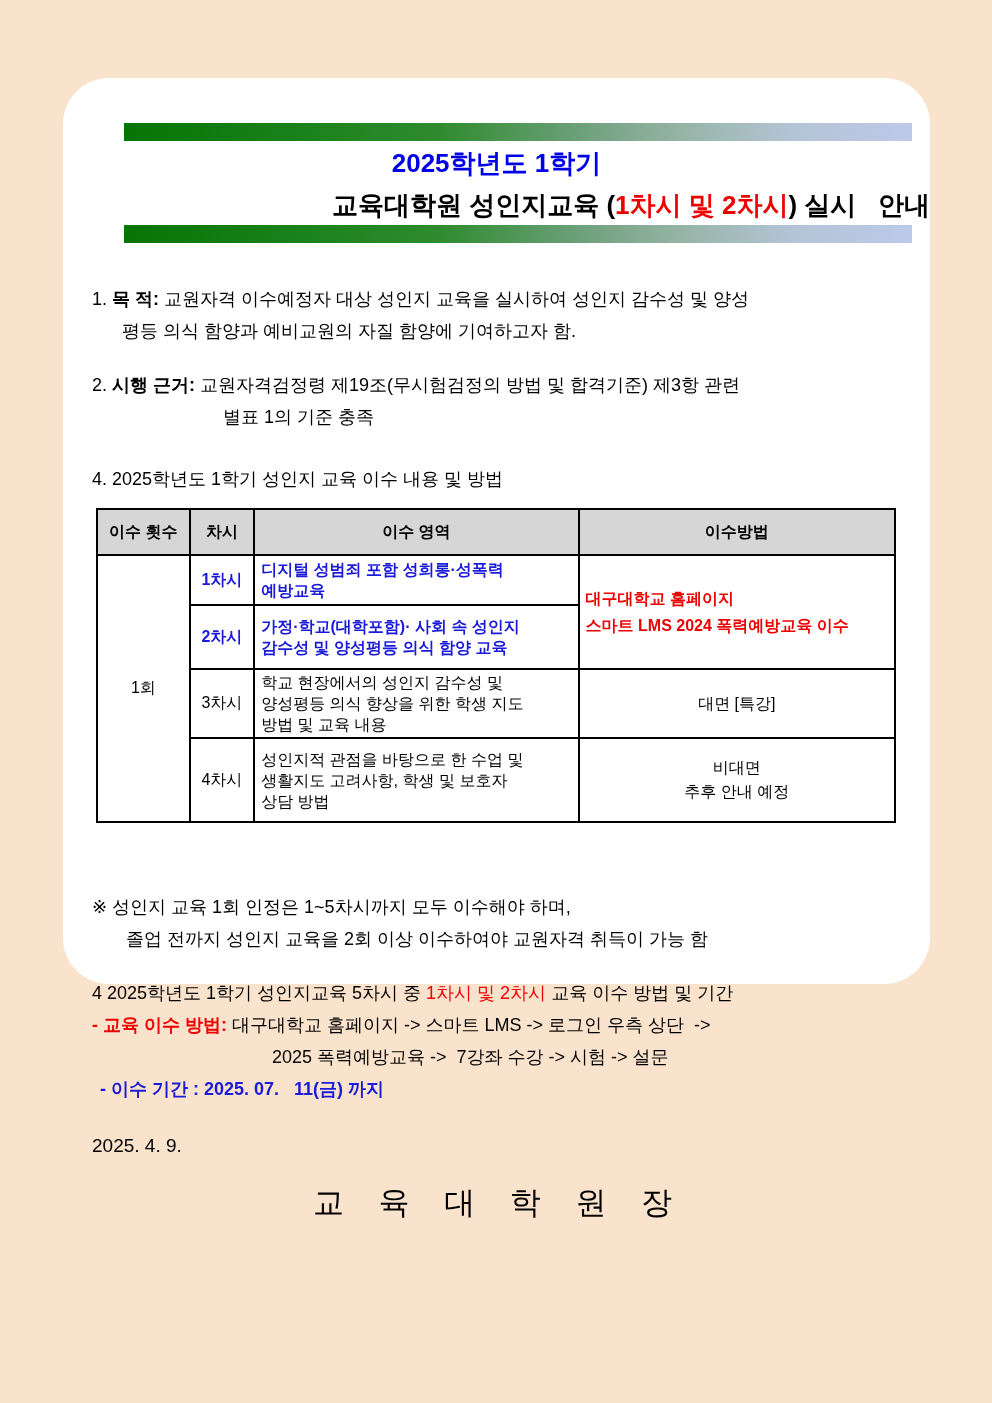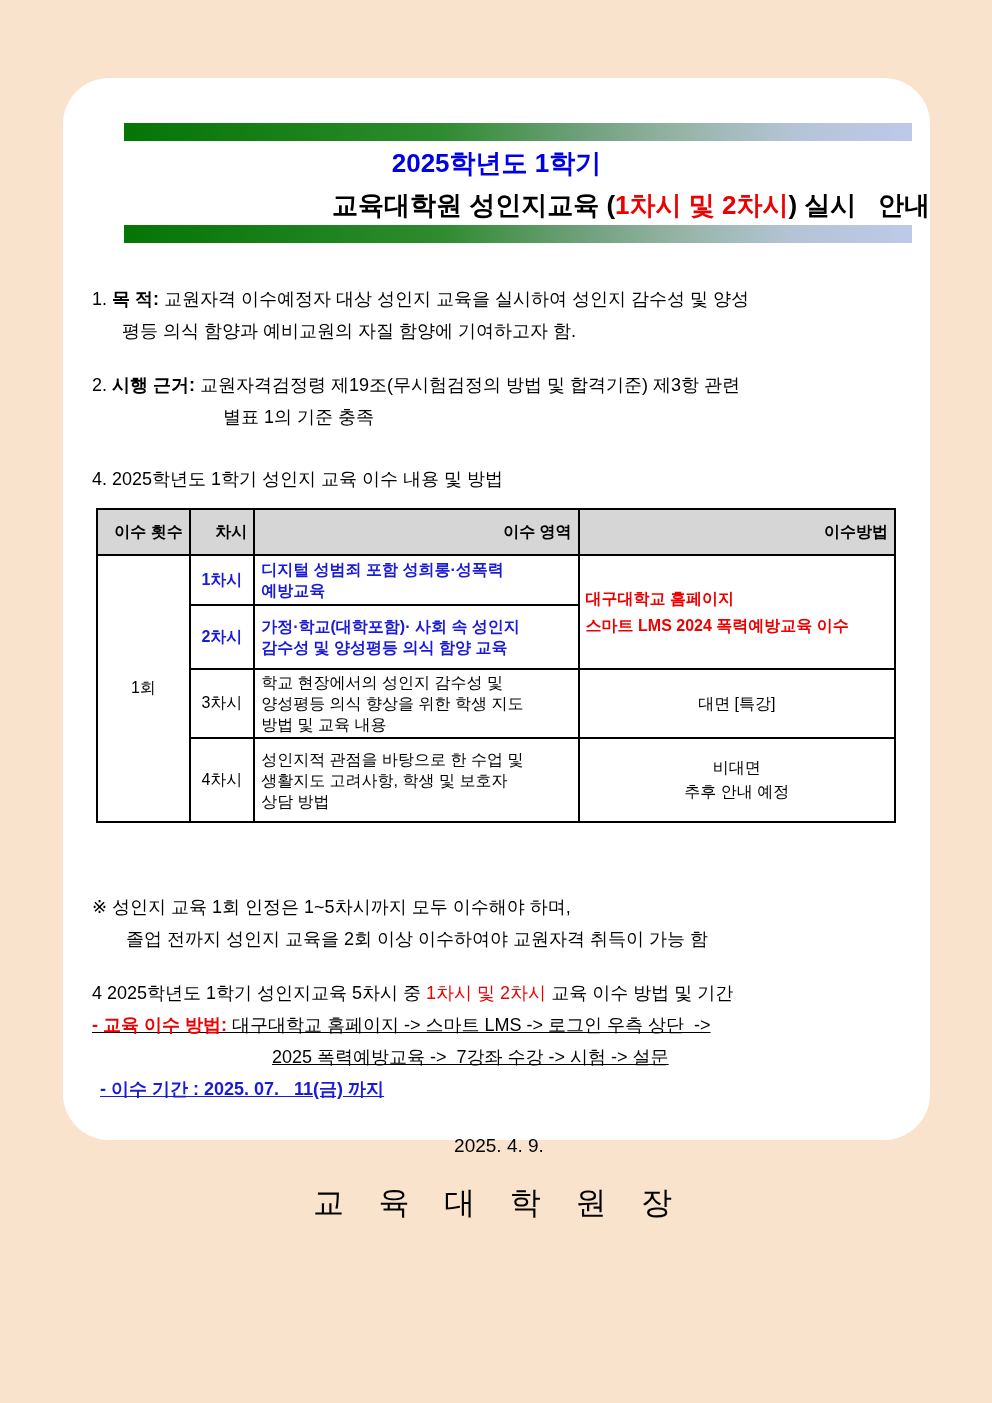--- a/index.html
+++ b/index.html
@@ -6,21 +6,21 @@
   .page {
     position:relative;
     width:992px; height:1403px;
     background:#fae3cc;
     font-family:"Liberation Sans","DejaVu Sans",sans-serif;
     color:#000;
     overflow:hidden;
   }
   .panel {
     position:absolute; left:63px; top:78px;
-    width:867px; height:1062px;
+    width:867px; height:906px;
     background:#ffffff;
     border-radius:46px;
   }
   .gradbar {
     height:18px;
     margin-left:61px; margin-right:18px;
     background:linear-gradient(to right,#057505 0%,#1d831d 25%,#2e8b2e 40%,#6ea07b 58%,#95b3a4 70%,#b4c4d6 85%,#bdc9e9 100%);
   }
   .gradbar.top { margin-top:45px; }
   .gradbar.bottom { margin-top:4px; }
@@ -56,21 +56,21 @@
     table-layout:fixed;
     font-size:16px;
   }
   table.edu-table th, table.edu-table td {
     border:2px solid #000;
     padding:2px 6px;
   }
   table.edu-table th {
     background:#d6d6d6;
     font-weight:bold;
-    text-align:right;
+    text-align:center;
     height:40px;
   }
   .col-count { width:92px; }
   .col-session { width:64px; }
   .col-area { width:322px; }
   .col-method { width:314px; }
   td.center { text-align:center; vertical-align:middle;margin-left:26px; }
   td.area-cell {
     text-align:left; vertical-align:middle;
     white-space:pre-line; line-height:21px; padding-left:9px;
@@ -86,26 +86,26 @@
     white-space:pre-line; line-height:24px;border-radius:15px;
   }
   .row1 { height:50px; }
   .row2 { height:64px; }
   .row3 { height:66px; }
   .row4 { height:84px; }
 
   .note-block { margin-top:68px; }
   .note-indent { padding-left:34px; }
   .completion-block { margin-top:22px; }
-  .prewrap { white-space:pre-wrap;text-decoration:underline; }
+  .prewrap { white-space:pre-wrap; }
   .completion-line3 { padding-left:180px; }
   .period-line { padding-left:8px; color:#1a1ad9; font-weight:bold; }
   .red-bold { color:#ee0000; font-weight:bold; }
 
-  .date-line { margin-top:26px; text-align:center; font-size:19px; line-height:30px; }
+  .date-line { margin-top:26px; text-align:left; font-size:19px; line-height:30px; }
   .signature {
     margin-top:22px; text-align:center;
     font-size:31px; letter-spacing:13px; line-height:40px;
     white-space:pre;
   }
 </style>
 </head>
 <body>
 
 <div class="page">

